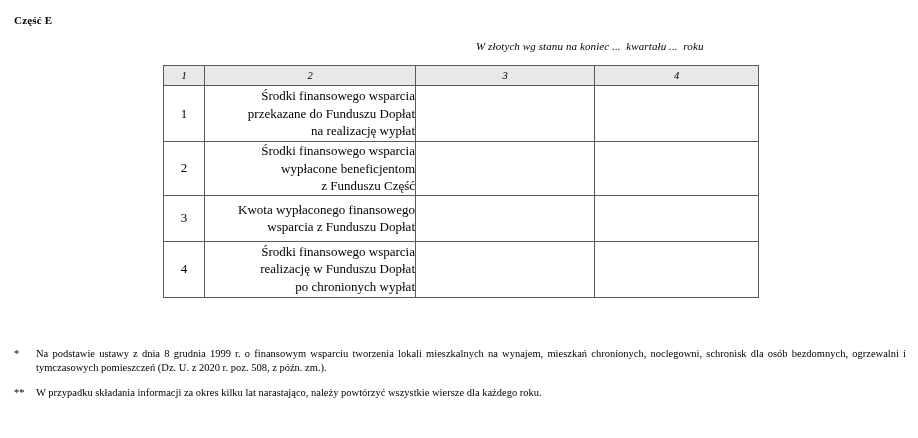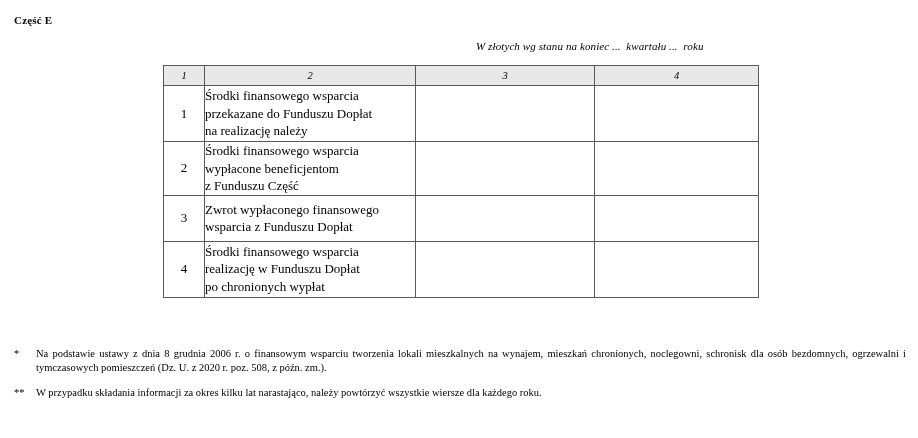--- a/index.html
+++ b/index.html
@@ -80,21 +80,21 @@
     font-style: italic;
     font-size: 10.5px;
     line-height: 19px;
   }
 
   .idx-cell {
     text-align: center;
     font-size: 13px;
   }
   .desc-cell {
-    text-align: left;
+    text-align: right;
     font-size: 13px;
     line-height: 17.5px;
     padding: 5px 6px 5px 9px;
   }
   .desc-cell .ln { display: block; white-space: pre; }
   .val-cell { background: #ffffff; }
 
   .row-h1 td { height: 55px; }
   .row-h2 td { height: 52px; }
   .row-h3 td { height: 45px; }
@@ -147,41 +147,41 @@
         <td>4</td>
       </tr>
     </thead>
     <tbody>
 
       <tr class="row-h1">
         <td class="idx-cell">1</td>
         <td class="desc-cell">
           <span class="ln">Środki finansowego wsparcia</span>
           <span class="ln">przekazane do Funduszu Dopłat</span>
-          <span class="ln">na realizację należy</span>
+          <span class="ln">na realizację wypłat</span>
         </td>
         <td class="val-cell"></td>
         <td class="val-cell"></td>
       </tr>
 
       <tr class="row-h2">
         <td class="idx-cell">2</td>
         <td class="desc-cell">
           <span class="ln">Środki finansowego wsparcia</span>
           <span class="ln">wypłacone beneficjentom</span>
           <span class="ln">z Funduszu Część</span>
         </td>
         <td class="val-cell"></td>
         <td class="val-cell"></td>
       </tr>
 
       <tr class="row-h3">
         <td class="idx-cell">3</td>
         <td class="desc-cell">
-          <span class="ln">Zwrot wypłaconego finansowego</span>
+          <span class="ln">Kwota wypłaconego finansowego</span>
           <span class="ln">wsparcia z Funduszu Dopłat</span>
         </td>
         <td class="val-cell"></td>
         <td class="val-cell"></td>
       </tr>
 
       <tr class="row-h4">
         <td class="idx-cell">4</td>
         <td class="desc-cell">
           <span class="ln">Środki finansowego wsparcia</span>
@@ -192,19 +192,19 @@
         <td class="val-cell"></td>
       </tr>
 
     </tbody>
   </table>
 </div>
 
 <div class="footnotes">
   <div class="footnote">
     <span class="marker">*</span>
-    <span class="fn-text">Na podstawie ustawy z dnia 8 grudnia 2006 r. o finansowym wsparciu tworzenia lokali mieszkalnych na wynajem, mieszkań chronionych, noclegowni, schronisk dla osób bezdomnych, ogrzewalni i tymczasowych pomieszczeń (Dz. U. z 2020 r. poz. 508, z późn. zm.).</span>
+    <span class="fn-text">Na podstawie ustawy z dnia 8 grudnia 1999 r. o finansowym wsparciu tworzenia lokali mieszkalnych na wynajem, mieszkań chronionych, noclegowni, schronisk dla osób bezdomnych, ogrzewalni i tymczasowych pomieszczeń (Dz. U. z 2020 r. poz. 508, z późn. zm.).</span>
   </div>
   <div class="footnote">
     <span class="marker">**</span>
     <span class="fn-text">W przypadku składania informacji za okres kilku lat narastająco, należy powtórzyć wszystkie wiersze dla każdego roku.</span>
   </div>
 </div>
 
 </body></html>

